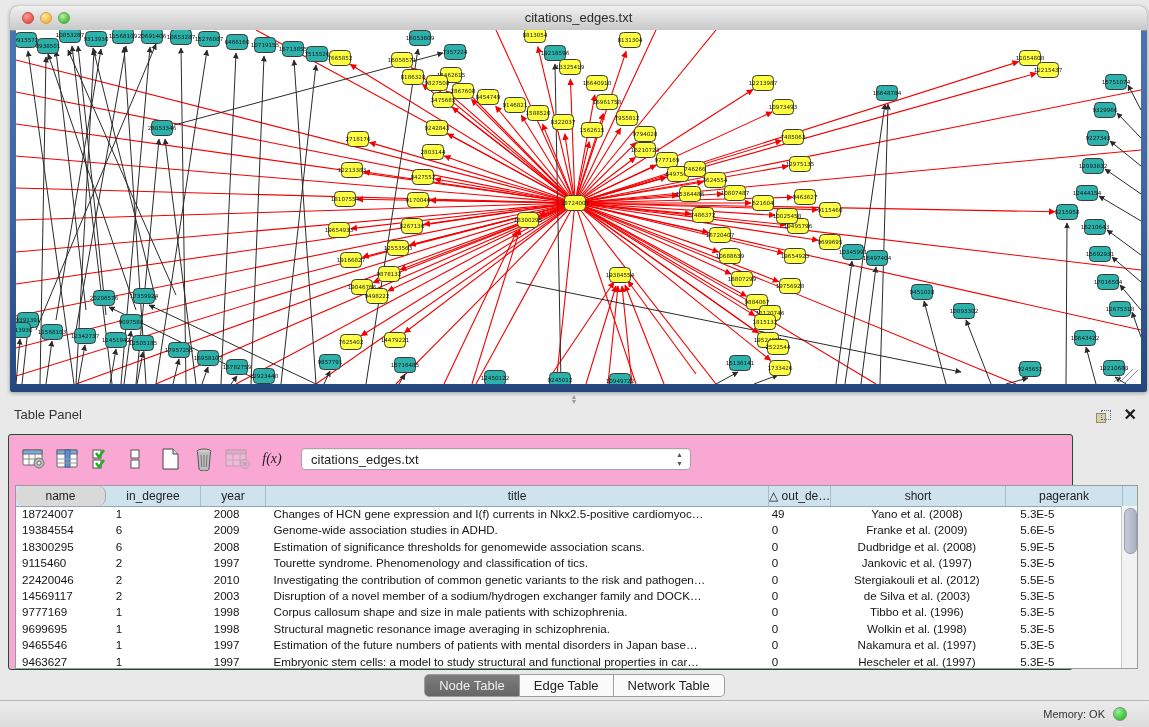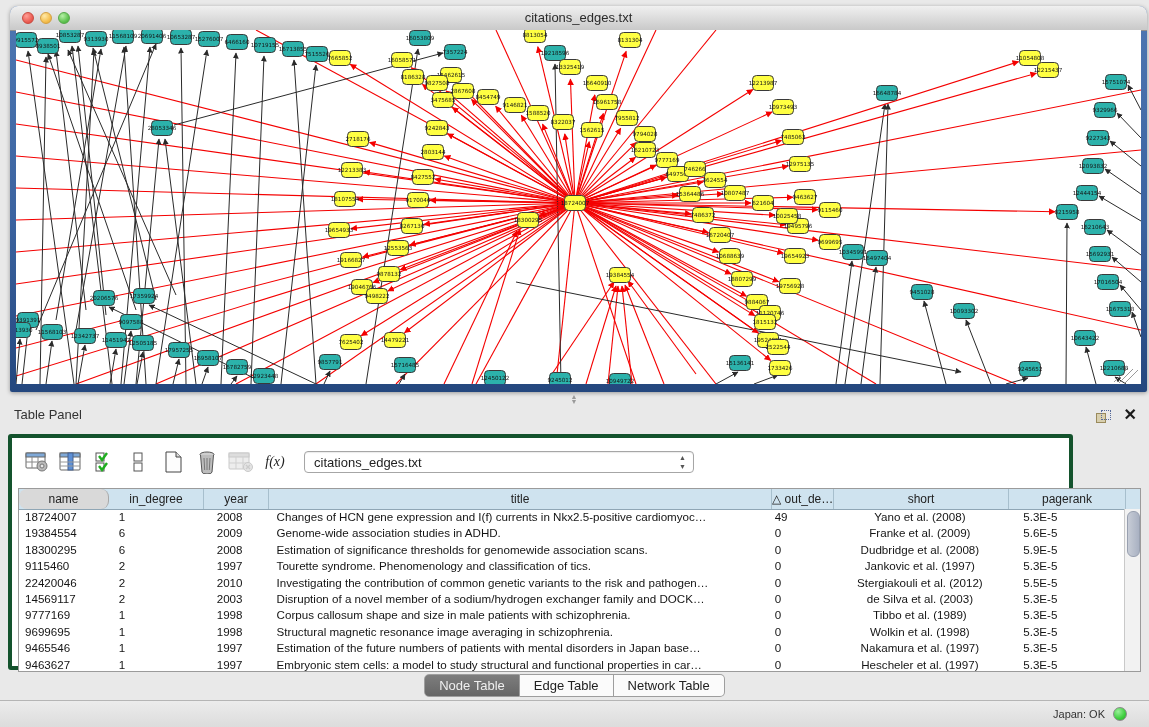--- a/index.html
+++ b/index.html
@@ -20,21 +20,21 @@
   .net-canvas svg{display:block;}
   
   .divider-grip{position:absolute;left:567px;top:394px;width:14px;height:6px;color:#9a9a9a;font-size:7px;line-height:5px;text-align:center;}
   
   .tp-title{position:absolute;left:0;top:400px;width:100%;height:32px;}
   .tp-title-label{position:absolute;left:14px;top:7px;font-size:13px;color:#333;}
   .float-icon{position:absolute;right:40px;top:10px;width:13px;height:13px;}
   .float-icon .sq1{position:absolute;left:0;top:3px;width:8px;height:8px;border:1.5px solid #9a8a5c;background:#d8cfae;}
   .float-icon .sq2{position:absolute;left:5px;top:0;width:8px;height:8px;border:1.5px dotted #55699a;background:transparent;}
   .close-icon{position:absolute;right:12px;top:6px;font-size:16px;font-weight:bold;color:#1a1a1a;line-height:18px;}
-  .tp-content{position:absolute;left:8px;top:434px;width:1065px;height:236px;border:4px solid #14532d;border-radius:3px;background:#ffffff;box-sizing:border-box;}
+  .tp-content{position:absolute;left:8px;top:434px;width:1065px;height:236px;border:1px solid #14532d;border-radius:3px;background:#f9a8d4;box-sizing:border-box;}
   .toolbar{position:absolute;left:0;top:0;right:0;height:48px;display:flex;align-items:center;}
   .tbtn{width:30px;height:30px;margin-left:4px;display:flex;align-items:center;justify-content:center;border:none;background:transparent;padding:0;}
   .tbtn:first-child{margin-left:10px;}
   .fx{font-style:italic;font-size:14px;color:#222;font-family:"Liberation Serif",serif;}
   .combo{margin-left:14px;width:390px;height:22px;background:#fff;border:1px solid #a6a6a6;border-radius:4px;position:relative;font-size:13px;color:#222;line-height:22px;padding-left:9px;box-sizing:border-box;box-shadow:inset 0 1px 1px rgba(0,0,0,.08);}
   .combo .stepper{position:absolute;right:5px;top:1px;width:11px;height:20px;color:#555;font-size:7px;line-height:9px;text-align:center;}
   
   .dtable{position:absolute;left:6px;top:50px;width:1123px;height:184px;border:1px solid #9b9b9b;background:#fff;box-sizing:border-box;overflow:hidden;}
   .thead{display:flex;height:20px;background:#cfe3ef;border-bottom:1px solid #8fa6b5;}
   .hcell{font-size:12px;color:#222;text-align:center;line-height:20px;border-right:1px solid #a7bfcd;box-sizing:border-box;overflow:hidden;white-space:nowrap;}
@@ -894,21 +894,21 @@
           <div class="cell col-out_degree">0</div>
           <div class="cell col-short">de Silva et al. (2003)</div>
           <div class="cell col-pagerank">5.3E-5</div>
         </div>
         <div class="row">
           <div class="cell col-name">9777169</div>
           <div class="cell col-in_degree">1</div>
           <div class="cell col-year">1998</div>
           <div class="cell col-title">Corpus callosum shape and size in male patients with schizophrenia.</div>
           <div class="cell col-out_degree">0</div>
-          <div class="cell col-short">Tibbo et al. (1989)</div>
+          <div class="cell col-short">Tibbo et al. (1996)</div>
           <div class="cell col-pagerank">5.3E-5</div>
         </div>
         <div class="row">
           <div class="cell col-name">9699695</div>
           <div class="cell col-in_degree">1</div>
           <div class="cell col-year">1998</div>
           <div class="cell col-title">Structural magnetic resonance image averaging in schizophrenia.</div>
           <div class="cell col-out_degree">0</div>
           <div class="cell col-short">Wolkin et al. (1998)</div>
           <div class="cell col-pagerank">5.3E-5</div>
@@ -938,15 +938,15 @@
   </div>
 </div>
 
 <div class="tabs">
     <button class="seg first active">Node Table</button>
     <button class="seg">Edge Table</button>
     <button class="seg last">Network Table</button>
   </div>
 
 <div class="statusbar">
-  <span class="mem-label">Japan: OK</span>
+  <span class="mem-label">Memory: OK</span>
   <span class="mem-dot"></span>
 </div>
 
 </body></html>

